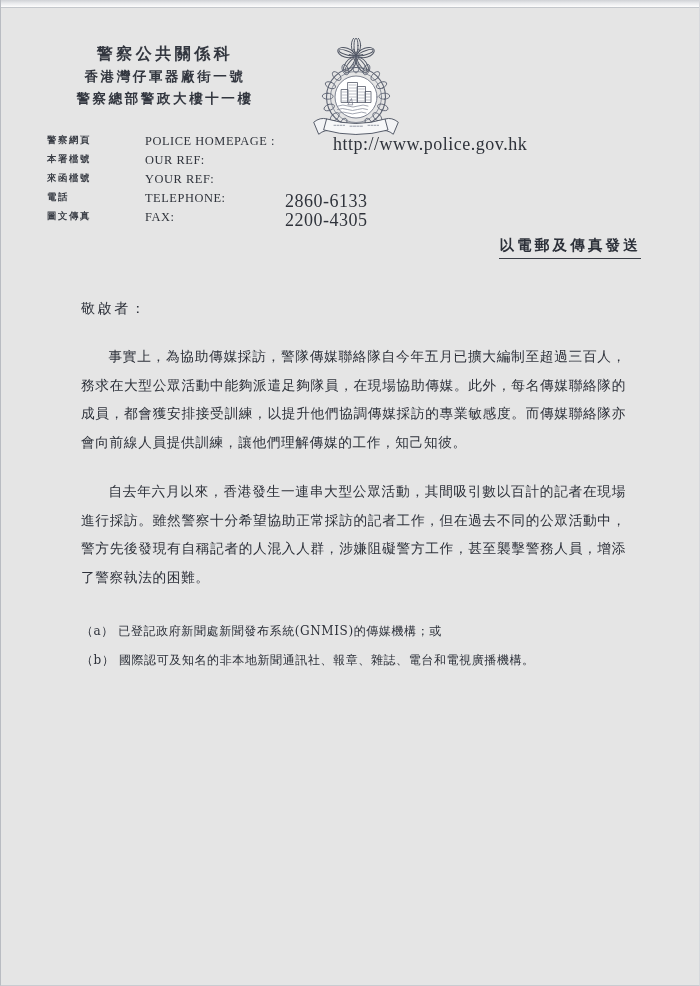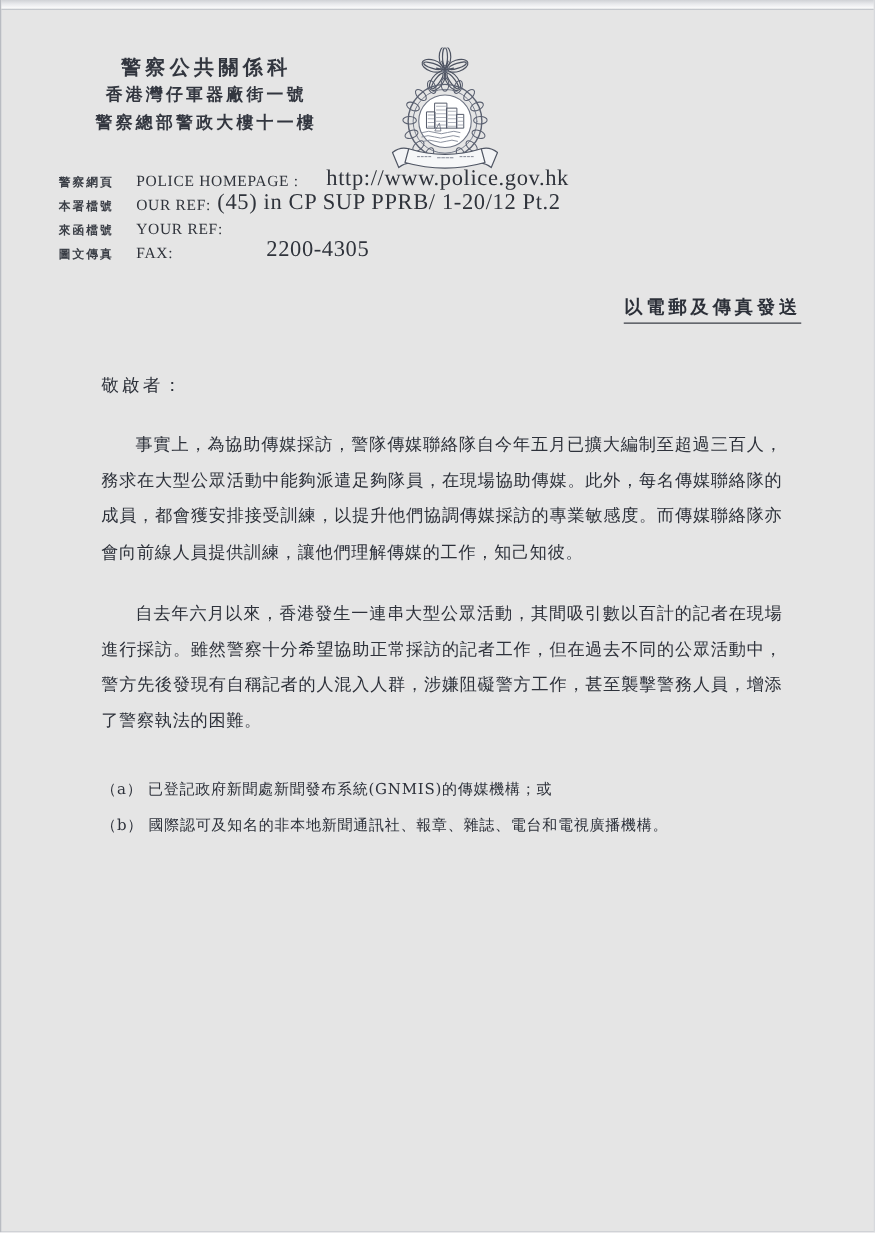--- a/index.html
+++ b/index.html
@@ -103,22 +103,23 @@
 
   
   .refblock {
     position: absolute;
     top: 134px;
     left: 46px;
     width: 560px;
   }
   .ref-row {
     display: flex;
-    align-items: flex-end;
+    align-items: flex-start;
     height: 19px;
+    gap: 36px;
   }
   .ref-label {
     width: 62px;
     flex: 0 0 62px;
     font-family: "DejaVu Serif", "Liberation Serif", serif;
     font-size: 9.4px;
     font-weight: 600;
     letter-spacing: 1.6px;
     color: #3a3e46;
     white-space: nowrap;
@@ -298,29 +299,33 @@
 
     <div class="ref-row">
       <span class="ref-label">警察網頁</span>
       <span class="ref-key w-homepage">POLICE HOMEPAGE :</span>
       <span class="ref-val">http://www.police.gov.hk</span>
     </div>
 
     <div class="ref-row">
       <span class="ref-label">本署檔號</span>
       <span class="ref-key w-ref">OUR REF:</span>
-      <span class="ref-val" style="margin-left:5px;">(45) in CP SUP PPRB/ 1-20/12 Pt.2</span>
     </div>
 
     <div class="ref-row">
       <span class="ref-label">來函檔號</span>
       <span class="ref-key w-ref">YOUR REF:</span>
       <span class="ref-val" style="margin-left:5px;"></span>
     </div>
 
+    <div class="ref-row">
+      <span class="ref-label">電話</span>
+      <span class="ref-key w-tel">TELEPHONE:</span>
+      <span class="ref-val">2860-6133</span>
+    </div>
 
     <div class="ref-row">
       <span class="ref-label">圖文傳真</span>
       <span class="ref-key w-fax">FAX:</span>
       <span class="ref-val">2200-4305</span>
     </div>
   </div>
 
   <div class="delivery">以電郵及傳真發送</div>
 

